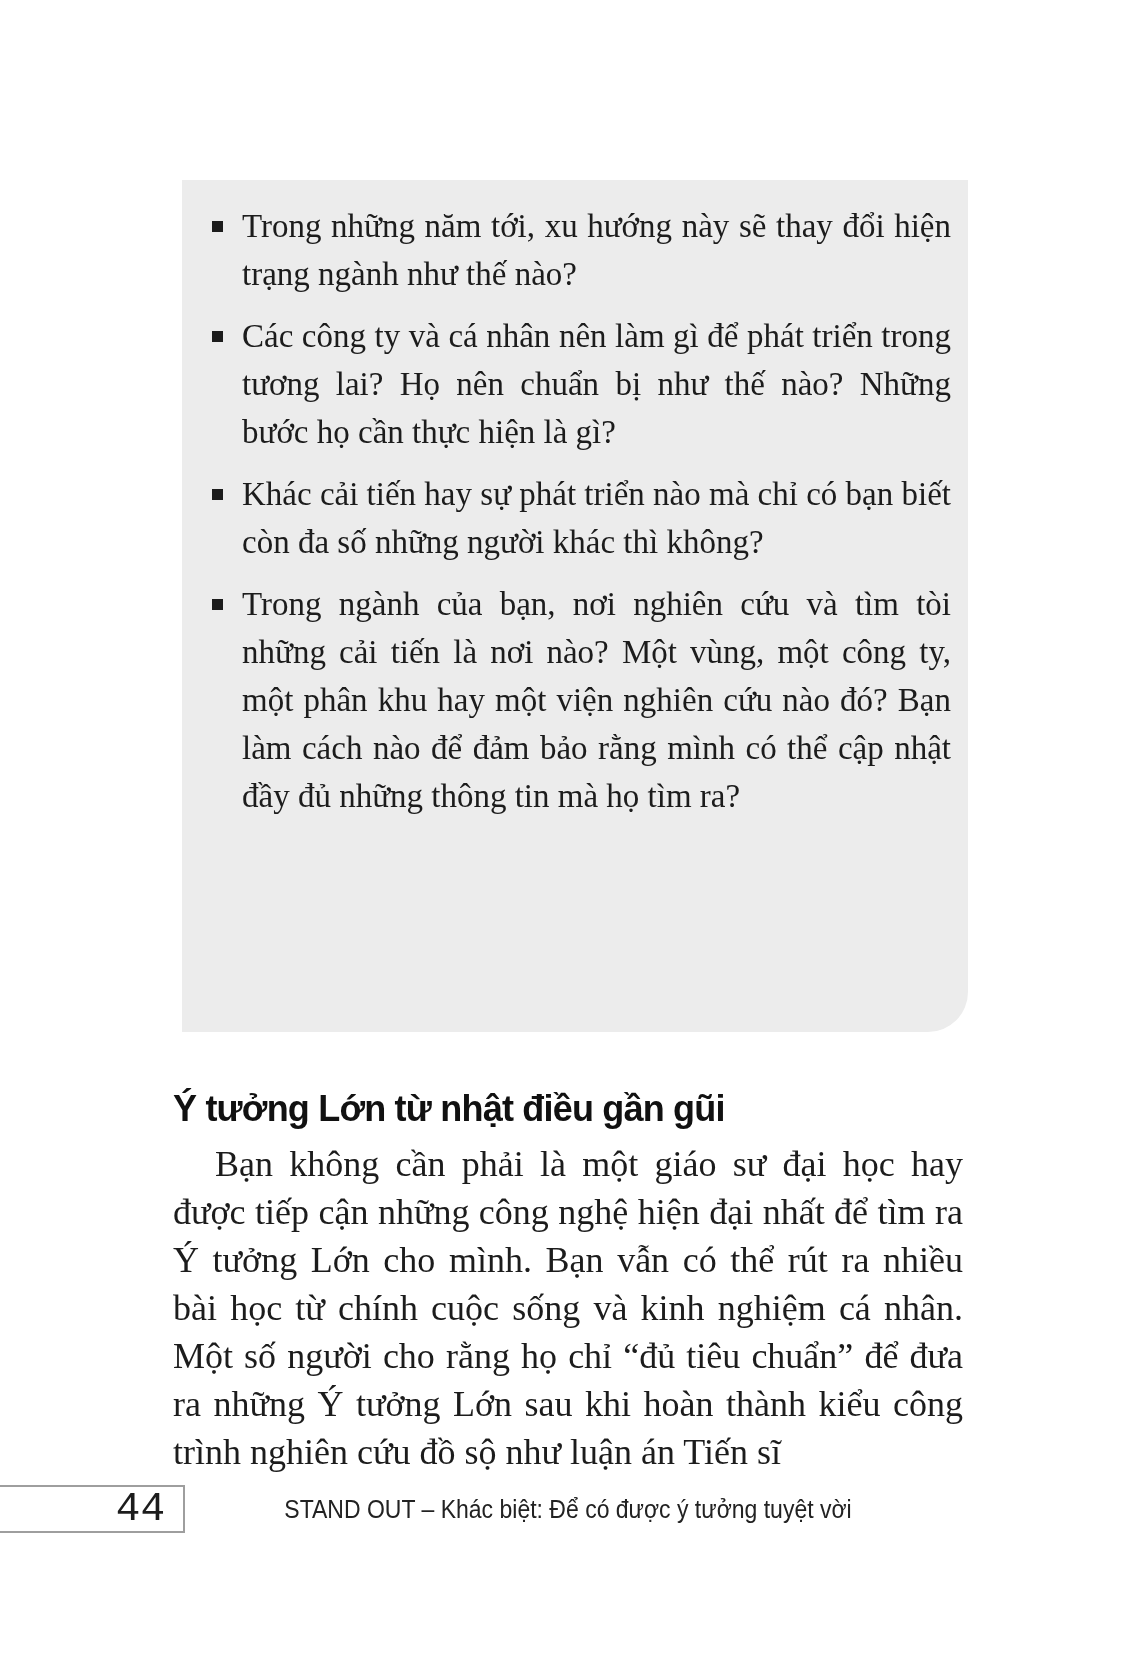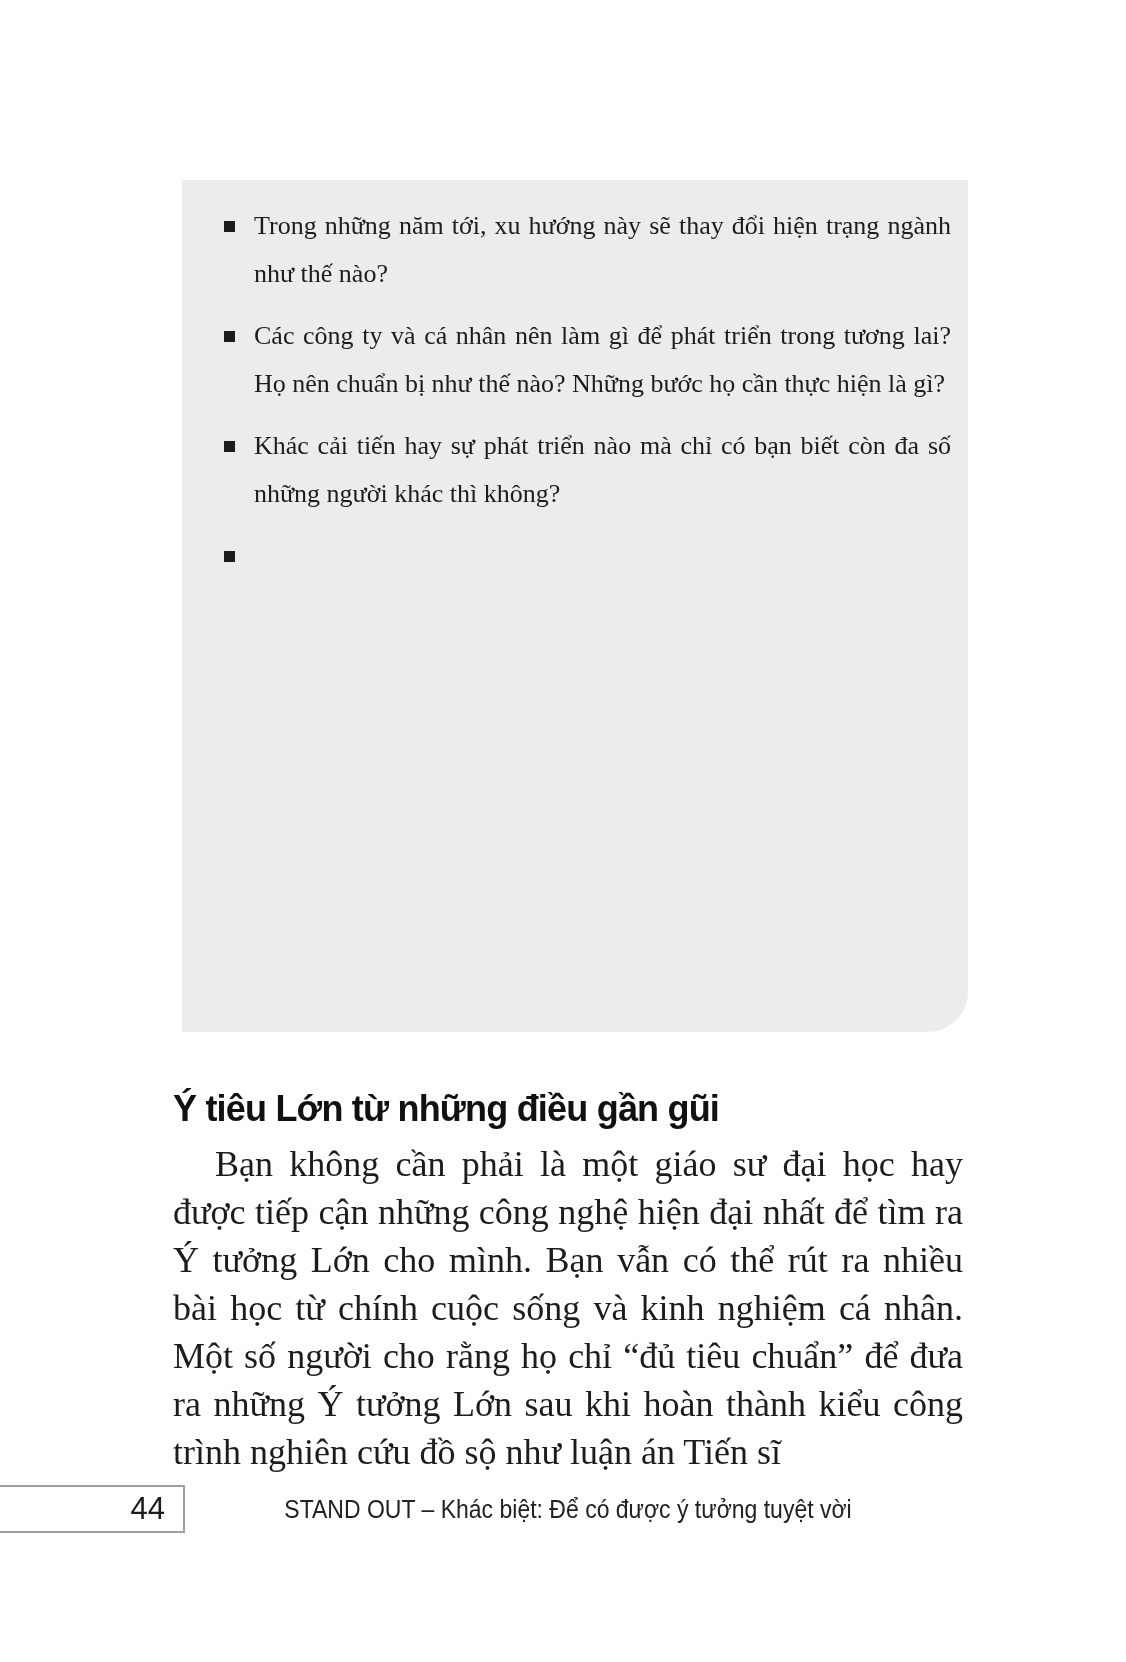--- a/index.html
+++ b/index.html
@@ -29,24 +29,23 @@
   }
   .callout ul {
     list-style: none;
     margin: 0; padding: 0;
   }
   .callout li {
     position: relative;
     padding-left: 60px;
     padding-right: 17px;
     margin-bottom: 14px;
-    font-size: 26px;
+    font-size: 33px;
     line-height: 48px;
     text-align: justify;
-    margin-left: 12px;
   }
   .bullet-marker {
     position: absolute;
     left: 30px; top: 19px;
     width: 11px; height: 11px;
     background: #1c1c1c;
   }
 
   
   .section-heading {
@@ -80,22 +79,22 @@
     left: -3px; top: 1485px;
     width: 188px; height: 48px;
     box-sizing: border-box;
     border: 2px solid #9e9e9e;
     background: #ffffff;
     text-align: right;
   }
   .page-number {
     display: inline-block;
     padding-right: 18px;
-    font-family: Liberation Sans, sans-serif;
-    font-size: 31px;
+    font-family: Liberation Mono, monospace;
+    font-size: 41px;
     line-height: 44px;
     color: #1c1c1c;
   }
   .running-title {
     position: absolute;
     left: 173px; top: 1493px;
     width: 790px;
     text-align: center;
     font-family: "Liberation Sans", "DejaVu Sans", sans-serif;
     font-size: 25px;
@@ -120,25 +119,26 @@
       <li>
         <span class="bullet-marker"></span>
         <span>Các công ty và cá nhân nên làm gì để phát triển trong tương lai? Họ nên chuẩn bị như thế nào? Những bước họ cần thực hiện là gì?</span>
       </li>
       <li>
         <span class="bullet-marker"></span>
         <span>Khác cải tiến hay sự phát triển nào mà chỉ có bạn biết còn đa số những người khác thì không?</span>
       </li>
       <li>
         <span class="bullet-marker"></span>
+        <span>Trong ngành của bạn, nơi nghiên cứu và tìm tòi những cải tiến là nơi nào? Một vùng, một công ty, một phân khu hay một viện nghiên cứu nào đó? Bạn làm cách nào để đảm bảo rằng mình có thể cập nhật đầy đủ những thông tin mà họ tìm ra?</span>
       </li>
     </ul>
   </div>
 
-  <h2 class="section-heading">Ý tiêu Lớn từ những điều gần gũi</h2>
+  <h2 class="section-heading">Ý tưởng Lớn từ nhật điều gần gũi</h2>
 
   <p class="body-paragraph">Bạn không cần phải là một giáo sư đại học hay được tiếp cận những công nghệ hiện đại nhất để tìm ra Ý tưởng Lớn cho mình. Bạn vẫn có thể rút ra nhiều bài học từ chính cuộc sống và kinh nghiệm cá nhân. Một số người cho rằng họ chỉ “đủ tiêu chuẩn” để đưa ra những Ý tưởng Lớn sau khi hoàn thành kiểu công trình nghiên cứu đồ sộ như luận án Tiến sĩ</p>
 
   <div class="page-number-box" style="border-color: rgb(158, 158, 158);">
     <span class="page-number">44</span>
   </div>
 
   <div class="running-title">STAND OUT – Khác biệt: Để có được ý tưởng tuyệt vời</div>
 
 </div>

